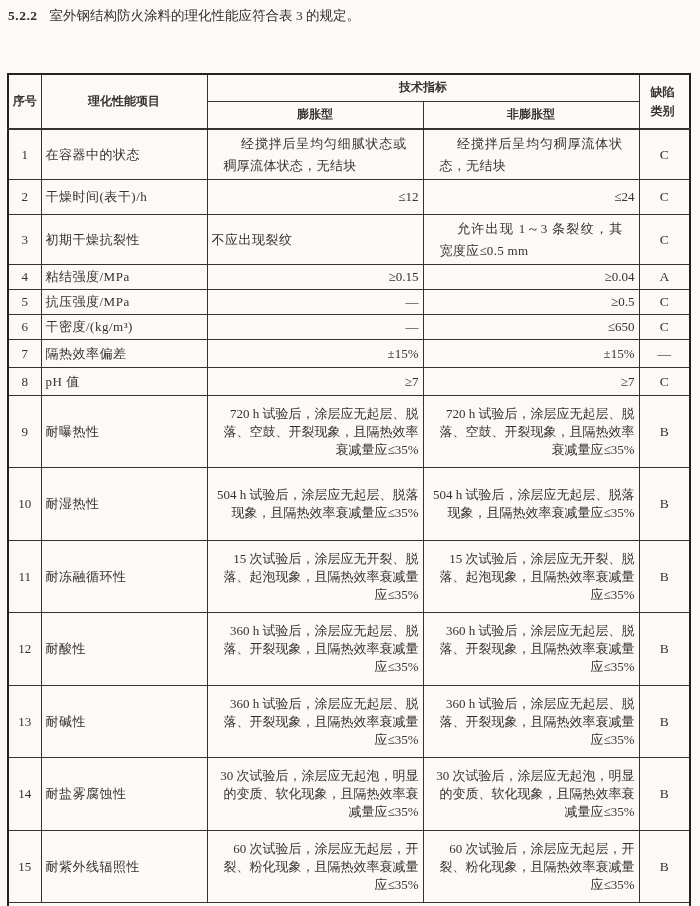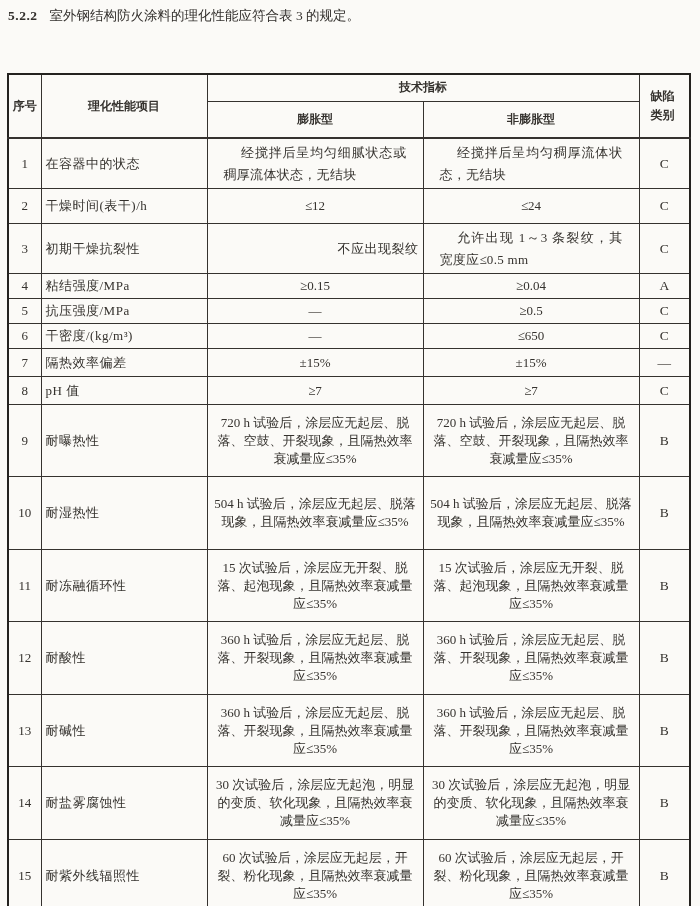--- a/index.html
+++ b/index.html
@@ -21,29 +21,29 @@
 
   table.tbl {
     position:absolute; left:7px; top:73px; width:682px;
     border-collapse:collapse; table-layout:fixed;
     font-size:13px; color:#35322e;
     border:2px solid #24221f;
   }
   .tbl th, .tbl td { border:1.5px solid #35322f; vertical-align:middle; padding:1px 4px; }
   .tbl thead th { font-weight:600; font-size:12px; text-align:center; padding:0 2px; }
   .tbl thead tr.hr1 th { height:27px; }
-  .tbl thead tr.hr2 th { height:37px; }
+  .tbl thead tr.hr2 th { height:28px; }
   .tbl thead tr.hr2 th, .tbl thead th[rowspan] { border-bottom-width:2px; }
   .wrap2 { width:2.3em; margin:0 auto; line-height:1.55; text-align:left;font-family:Liberation Serif, serif; }
 
   .td-no  { text-align:center; }
   .td-item{ text-align:left; padding:2px 4px 2px 11px; letter-spacing:.5px; }
   .td-def { text-align:center; font-size:13.5px; }
-  .td-val.c-center { text-align:center;margin-left:16px; }
-  .td-val.c-left   { text-align:right; padding-left:4px; letter-spacing:.5px; }
+  .td-val.c-center { text-align:right;margin-left:16px; }
+  .td-val.c-left   { text-align:left; padding-left:4px; letter-spacing:.5px; }
   .td-val.c-para {
     text-align:justify; padding:3px 16px; line-height:21.5px;
     text-indent:1.35em; letter-spacing:.3px;
   }
   tr.note-row td { vertical-align:top; padding:4px 0 0 6px; }
 </style>
 </head>
 <body>
 
 <div class="page">

